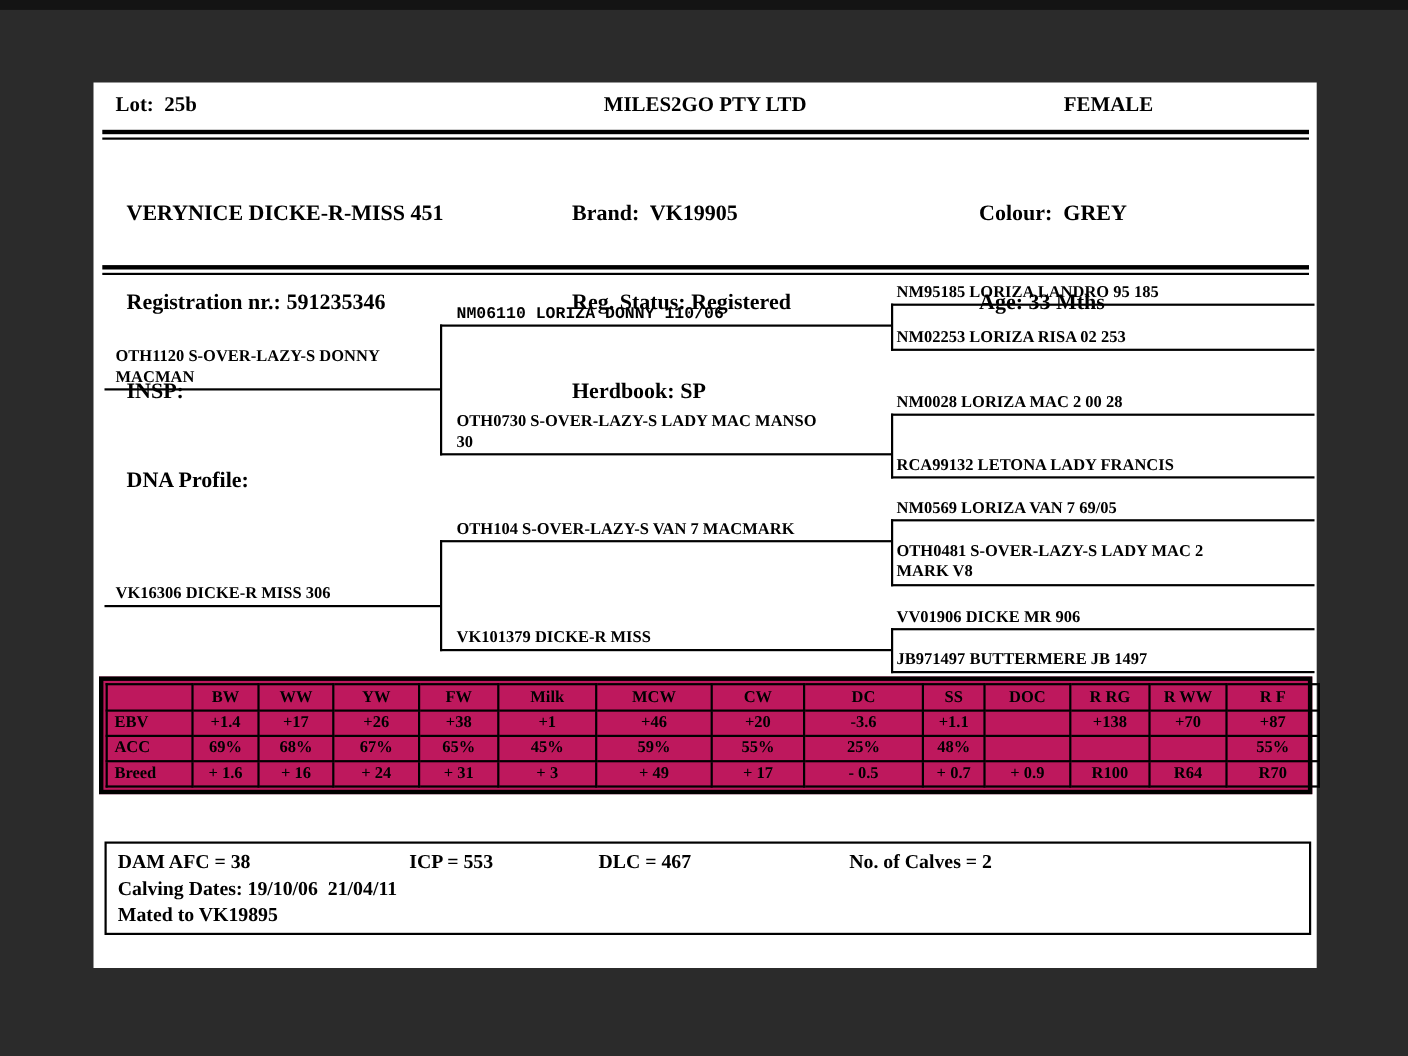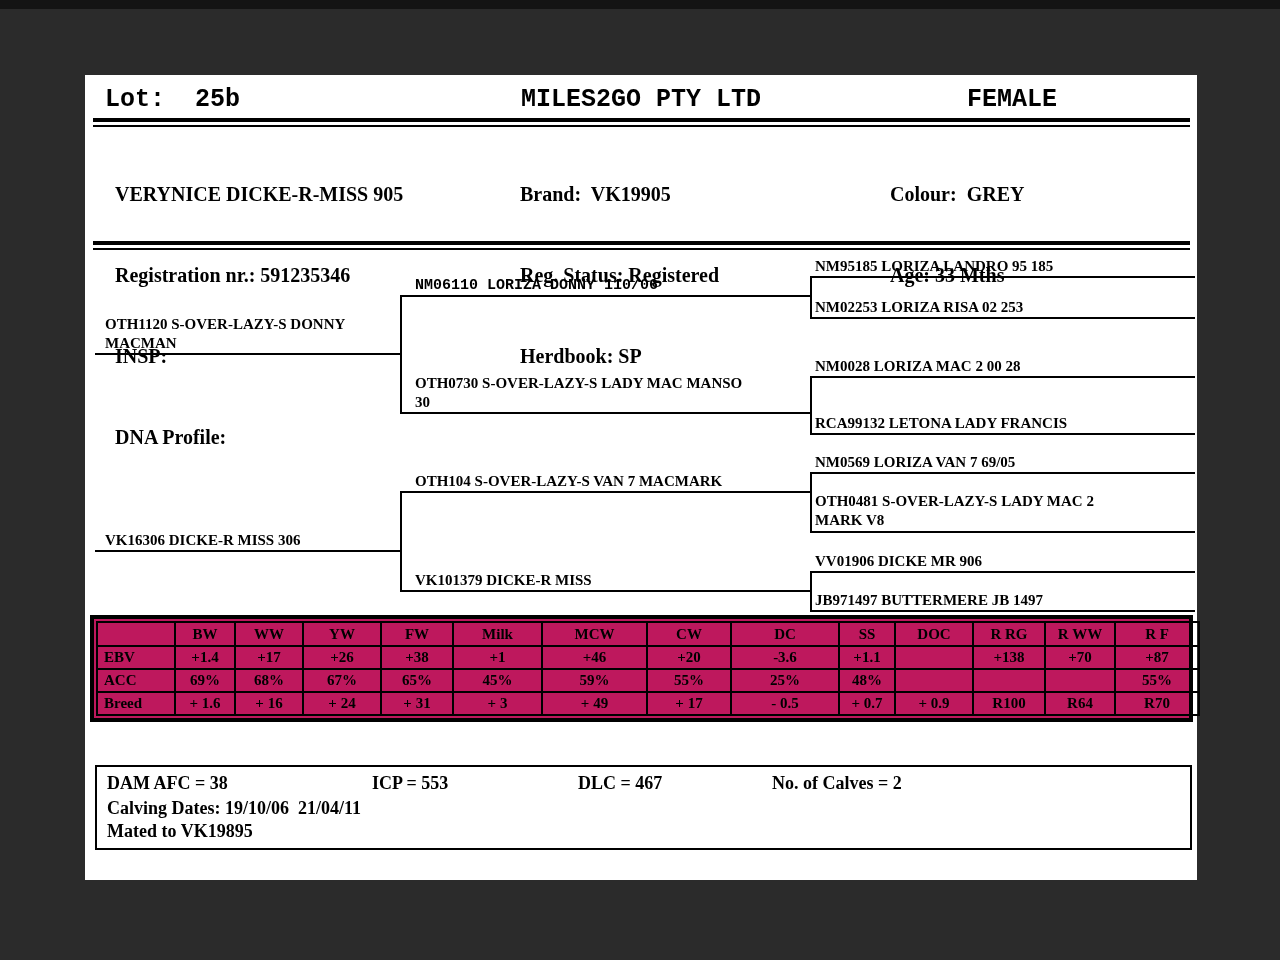--- a/index.html
+++ b/index.html
@@ -1,21 +1,21 @@
 <!DOCTYPE html>
 <html><head>
 <meta charset="utf-8">
 <style>
   * { margin:0; padding:0; box-sizing:border-box; }
   html,body { width:1280px; height:960px; background:#2b2b2b; }
   body { font-family:"Liberation Serif","DejaVu Serif",serif; position:relative; overflow:hidden; }
   .top-strip { position:absolute; top:0; left:0; width:1280px; height:9px; background:#141414; }
   .page { position:absolute; left:85px; top:75px; width:1112px; height:805px; background:#ffffff; color:#000; font-weight:bold; }
 
-  .header-row { position:absolute; top:10px; left:0; width:100%; height:34px; font-size:25px;font-family:Liberation Mono, monospace; }
+  .header-row { position:absolute; top:10px; left:0; width:100%; height:34px; font-size:19px; }
   .lot { position:absolute; left:20px; white-space:pre-wrap; }
   .company { position:absolute; left:0; width:100%; text-align:center; }
   .sex { position:absolute; left:882px; }
 
   .rule { position:absolute; left:8px; width:1097px; height:9px; border-top:4px solid #000; border-bottom:2px solid #000; }
   .rule-1 { top:43px; }
   .rule-2 { top:166px; }
 
   .details { position:absolute; top:52px; left:0; width:100%; font-size:20px; line-height:27px; }
   .dcol { position:absolute; top:0; white-space:pre-wrap; }
@@ -35,40 +35,40 @@
   .ebv-table tbody td, .ebv-table tbody th { height:23px; }
   .ebv-table .row-label { text-align:left; padding-left:6px; }
 
   .footer-box { position:absolute; left:10px; top:690px; width:1097px; height:85px; border:2px solid #000; font-size:18px; }
   .fline { position:absolute; left:10px; white-space:pre-wrap; }
   .f-row1 { top:6px; }
   .f-row2 { top:31px; }
   .f-row3 { top:54px; }
   .f-item { position:absolute; top:6px; white-space:pre-wrap; }
   .f-icp { left:275px; }
-  .f-dlc { left:481px; }
+  .f-dlc { left:447px; }
   .f-calves { left:675px; }
 </style>
 </head>
 <body>
 
 <div class="top-strip"></div>
 
 <div class="page">
 
   <div class="header-row">
     <span class="lot">Lot:  25b</span>
     <span class="company">MILES2GO PTY LTD</span>
     <span class="sex">FEMALE</span>
   </div>
   <div class="rule rule-1"></div>
 
   <div class="details">
     <div class="dcol dcol-1">
-      <div>VERYNICE DICKE-R-MISS 905</div>
+      <div>VERYNICE DICKE-R-MISS 451</div>
       <div>Registration nr.: 591235346</div>
       <div>INSP:</div>
       <div>DNA Profile:</div>
     </div>
     <div class="dcol dcol-2">
       <div>Brand:  VK19905</div>
       <div>Reg. Status: Registered</div>
       <div>Herdbook: SP</div>
     </div>
     <div class="dcol dcol-3">

